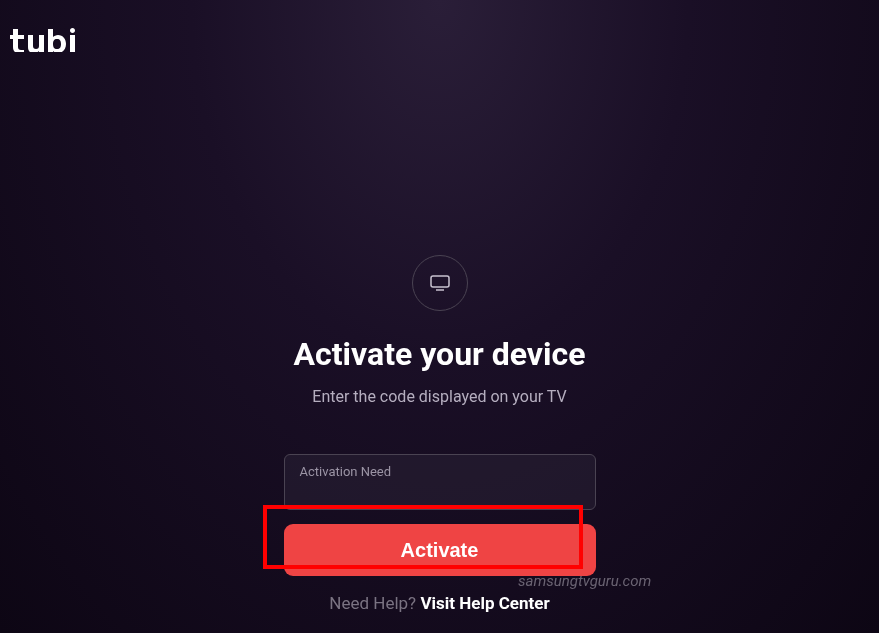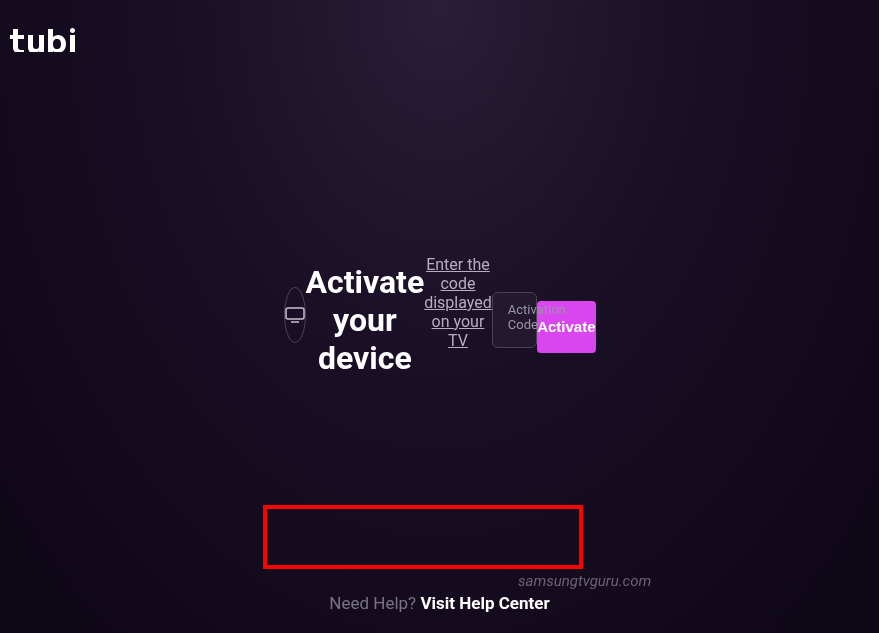--- a/index.html
+++ b/index.html
@@ -29,21 +29,21 @@
       height: 24px;
       fill: #ffffff;
     }
     .main-content {
       position: absolute;
       top: 255px;
       left: 50%;
       transform: translateX(-50%);
       width: 312px;
       display: flex;
-      flex-direction: row;
+      flex-direction: column;
       align-items: center;
     }
     .icon-circle {
       width: 56px;
       height: 56px;
       border: 1px solid #4a4352;
       border-radius: 50%;
       display: flex;
       align-items: center;
       justify-content: center;
@@ -62,21 +62,20 @@
       font-weight: 700;
       margin-bottom: 14px;
       text-align: center;
     }
     .subtitle {
       color: #b5aebf;
       font-size: 16px;
       font-weight: 400;
       margin-bottom: 48px;
       text-align: center;
-      text-decoration: underline;
     }
     .input-wrapper {
       width: 312px;
       position: relative;
       margin-bottom: 14px;
     }
     .code-input {
       width: 100%;
       height: 56px;
       background: rgba(40, 32, 52, 0.6);
@@ -91,27 +90,27 @@
       position: absolute;
       top: 10px;
       left: 16px;
       color: #9b94a5;
       font-size: 13px;
       pointer-events: none;
     }
     .activate-btn {
       width: 312px;
       height: 52px;
-      background: #d946ef;
+      background: #ef4444;
       border: none;
       color: #ffffff;
-      font-size: 15px;
+      font-size: 20px;
       font-weight: 700;
       cursor: pointer;
-      border-radius: 4px;
+      border-radius: 9px;
     }
     .highlight-box {
       position: absolute;
       top: 505px;
       left: 263px;
       width: 320px;
       height: 64px;
       border: 4px solid #ff0000;
       pointer-events: none;
     }
@@ -151,21 +150,21 @@
 <div class="main-content">
   <div class="icon-circle">
     <svg viewBox="0 0 20 16">
       <rect x="1" y="1" width="18" height="11" rx="2"></rect>
       <line x1="6" y1="15" x2="14" y2="15"></line>
     </svg>
   </div>
   <h1 class="title">Activate your device</h1>
   <p class="subtitle">Enter the code displayed on your TV</p>
   <div class="input-wrapper">
-    <span class="input-label">Activation Code</span>
+    <span class="input-label">Activation Need</span>
     <input type="text" class="code-input" value="" style="">
   </div>
   <button class="activate-btn">Activate</button>
 </div>
 
 <div class="highlight-box"></div>
 
 <div class="watermark">samsungtvguru.com</div>
 
 <div class="help-text">

